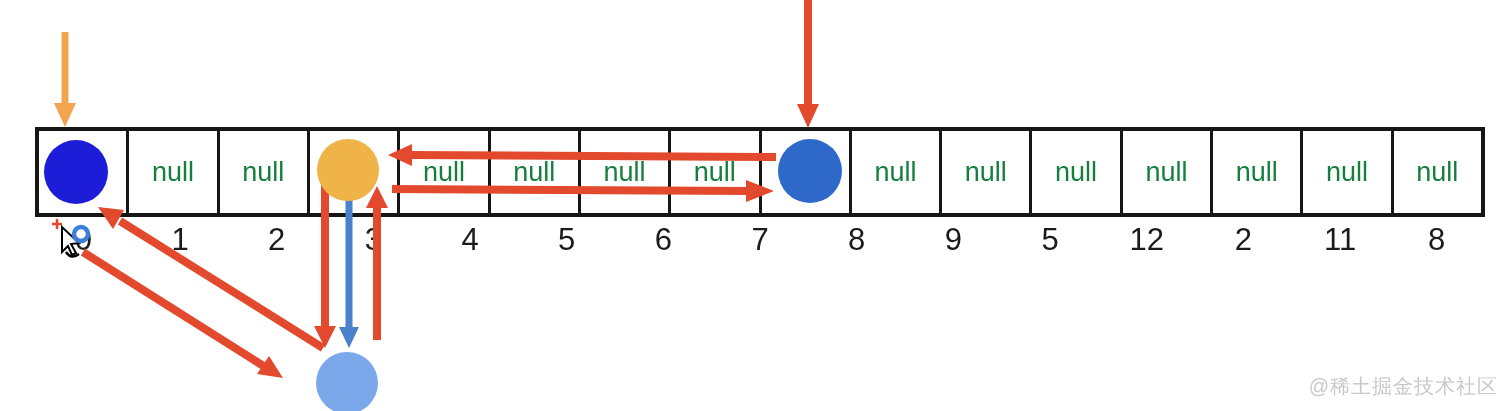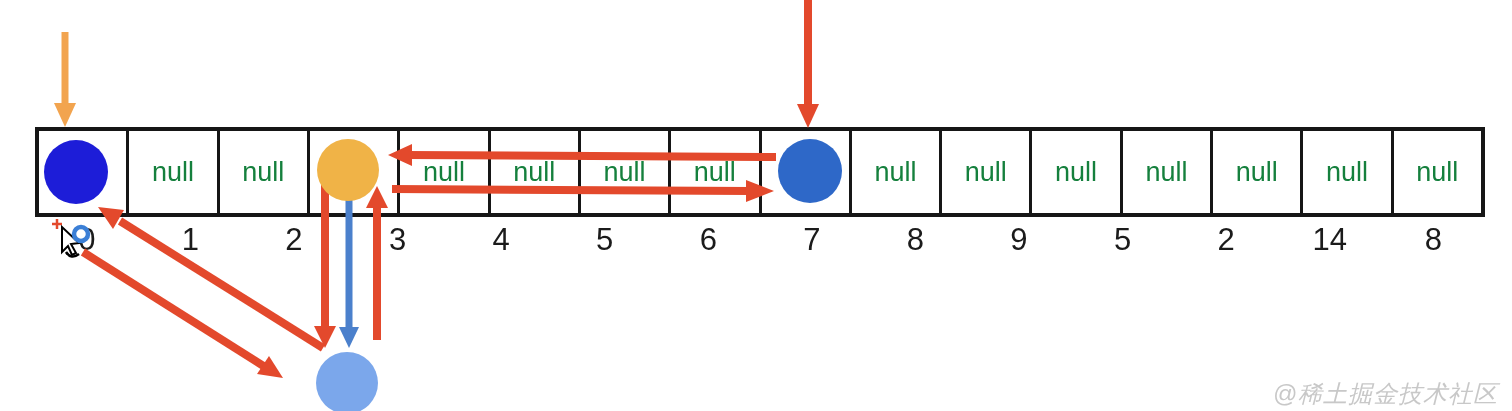--- a/index.html
+++ b/index.html
@@ -25,22 +25,22 @@
     flex:1;text-align:center;font-size:31px;color:#1b1b1b;line-height:38px;
   }
   svg.overlay{position:absolute;left:0;top:0;pointer-events:none;}
   .stroke-red{stroke:var(--red);}
   .fill-red{fill:var(--red);}
   .stroke-orange{stroke:var(--orange);}
   .fill-orange{fill:var(--orange);}
   .stroke-ablue{stroke:var(--arrowblue);}
   .fill-ablue{fill:var(--arrowblue);}
   .watermark{
-    position:absolute;right:14px;bottom:1px;font-size:24px;
-    color:var(--watermark,#c8c8c8);letter-spacing:1px;font-style:italic;
+    position:absolute;right:14px;bottom:11px;font-size:20px;
+    color:var(--watermark,#c8c8c8);letter-spacing:1px;
   }
 </style>
 </head>
 <body>
 
 <div class="stage">
 
   <div class="cells">
       <div class="cell"></div>
       <div class="cell">null</div>
@@ -64,22 +64,23 @@
       <div class="idx">1</div>
       <div class="idx">2</div>
       <div class="idx">3</div>
       <div class="idx">4</div>
       <div class="idx">5</div>
       <div class="idx">6</div>
       <div class="idx">7</div>
       <div class="idx">8</div>
       <div class="idx">9</div>
       <div class="idx">5</div>
+      <div class="idx">12</div>
       <div class="idx">2</div>
-      <div class="idx">14</div>
+      <div class="idx">11</div>
       <div class="idx">8</div>
     </div>
 
   <svg class="overlay" width="1512" height="411" viewBox="0 0 1512 411">
 
     <g>
       <line class="stroke-orange" x1="65" y1="32" x2="65" y2="106" stroke-width="7"></line>
       <polygon class="fill-orange" points="65,127 54,103 76,103"></polygon>
     </g>
 

